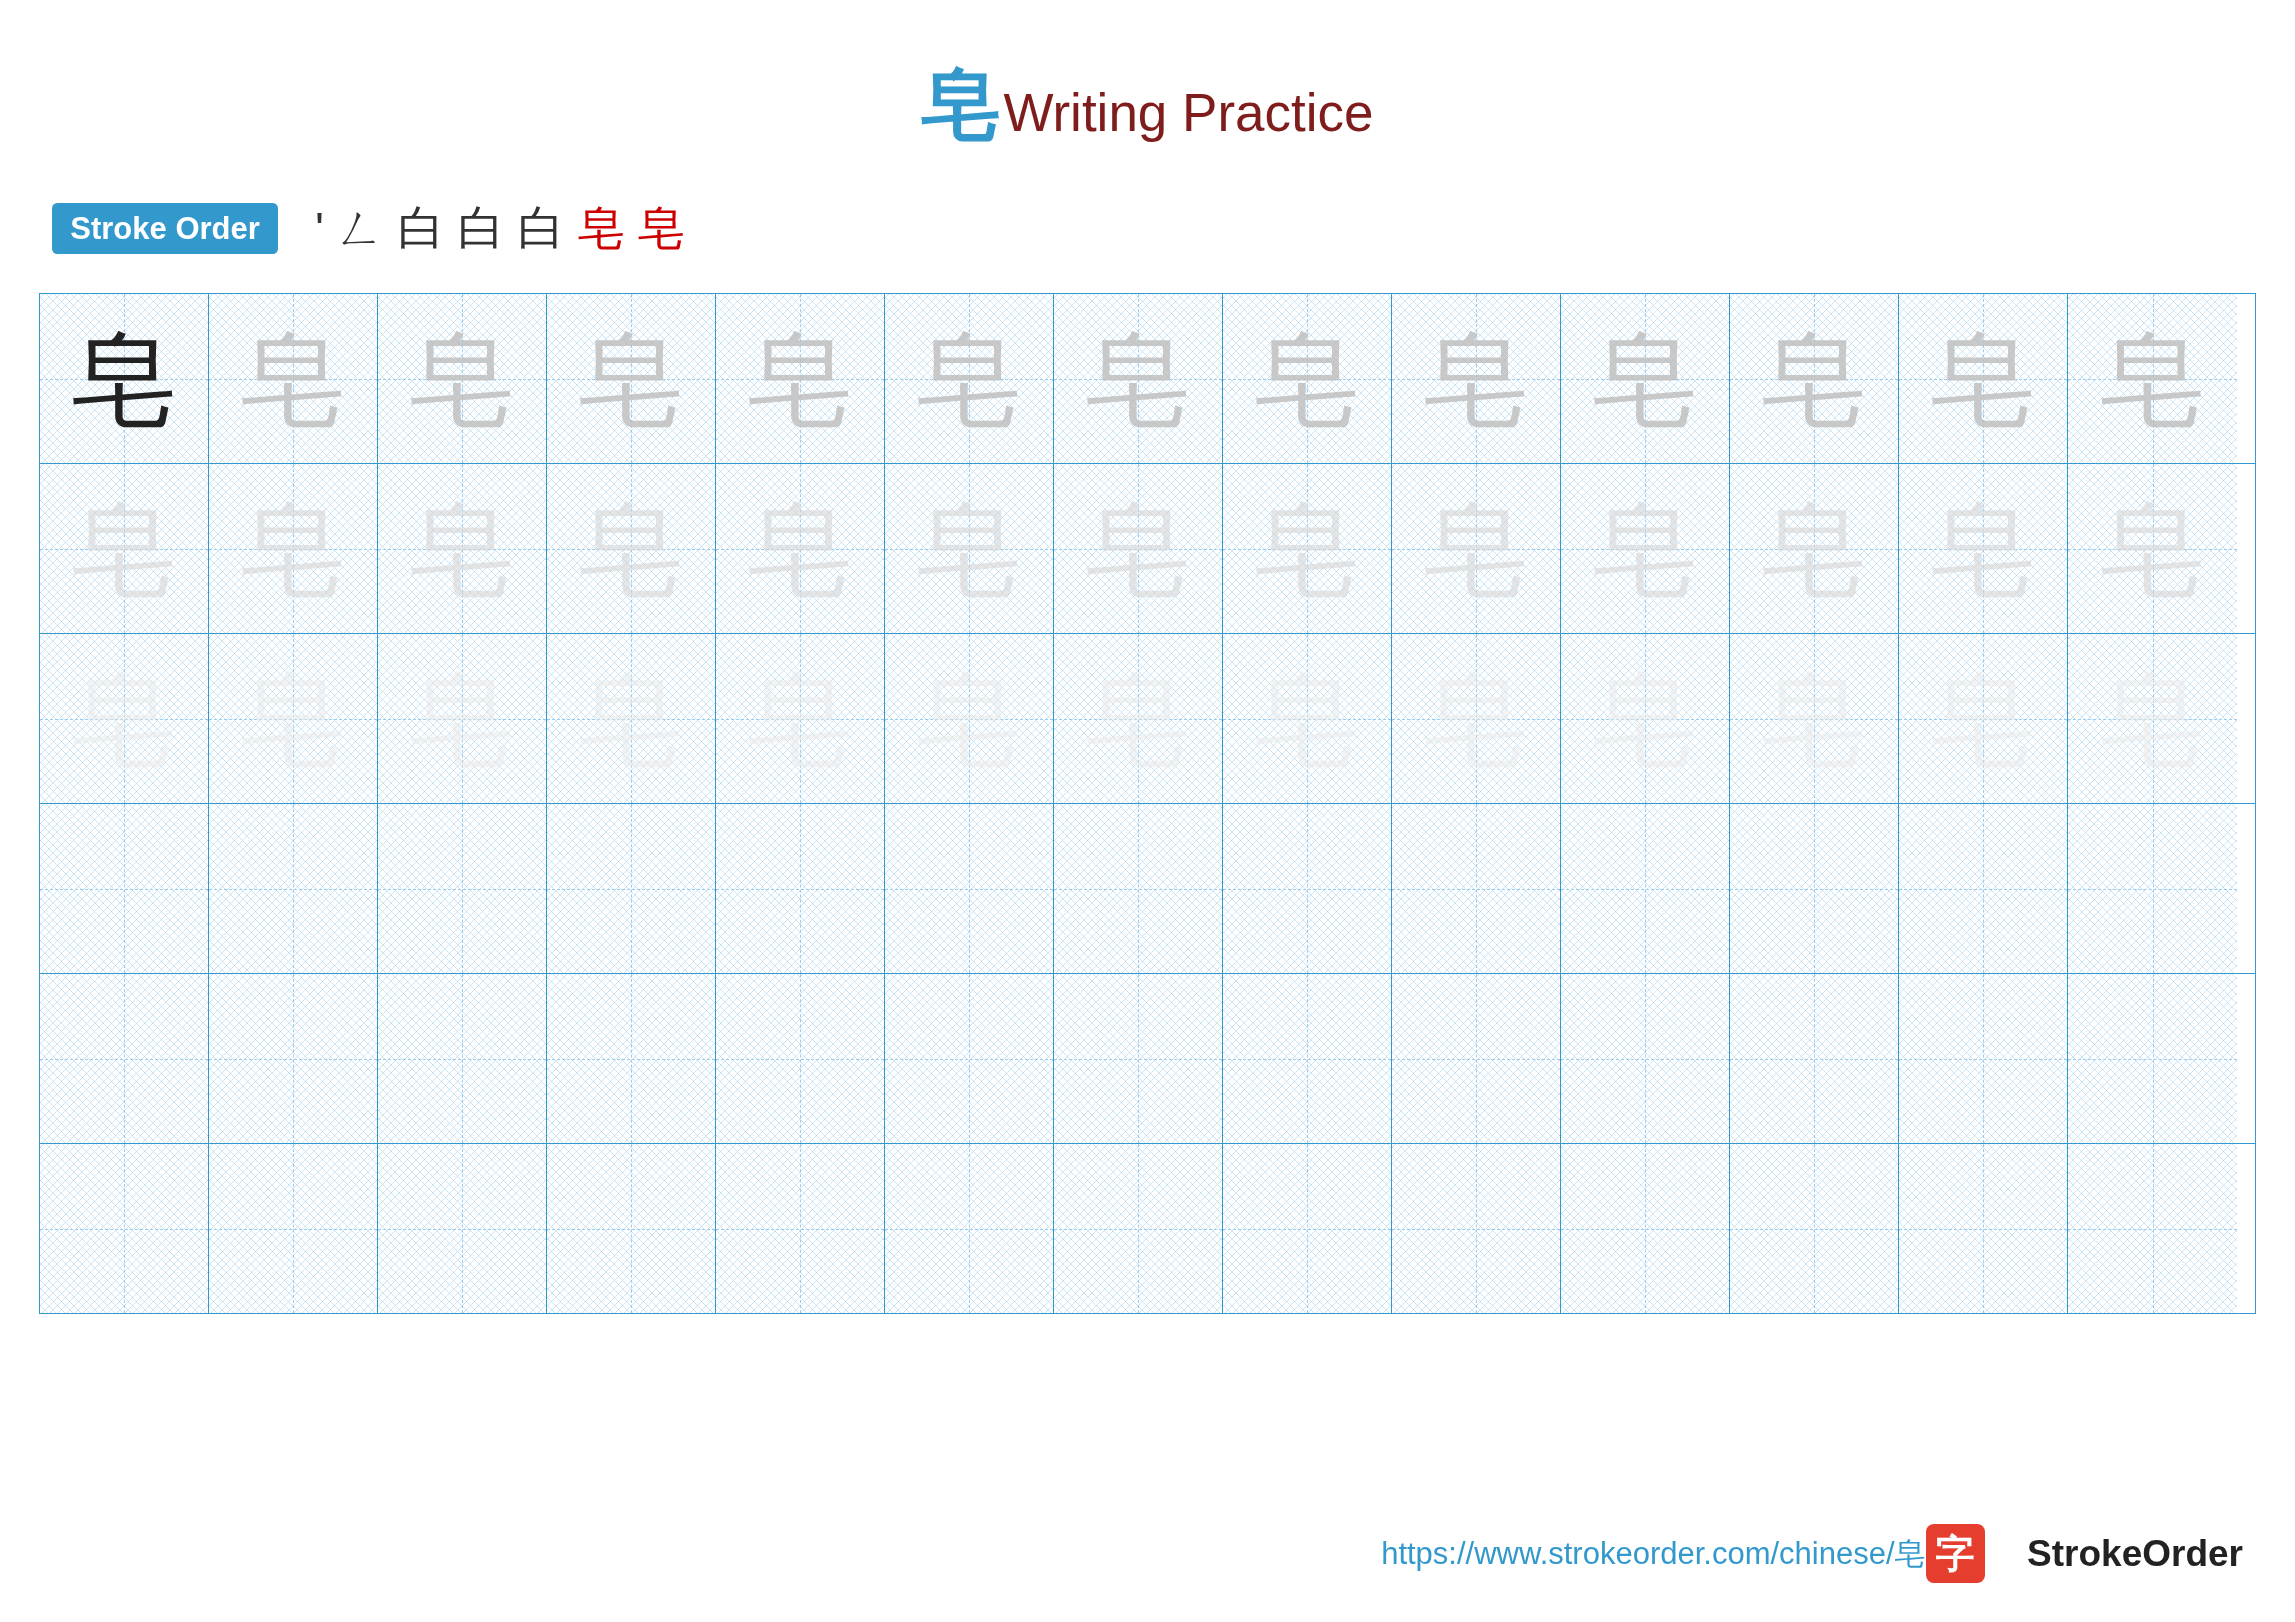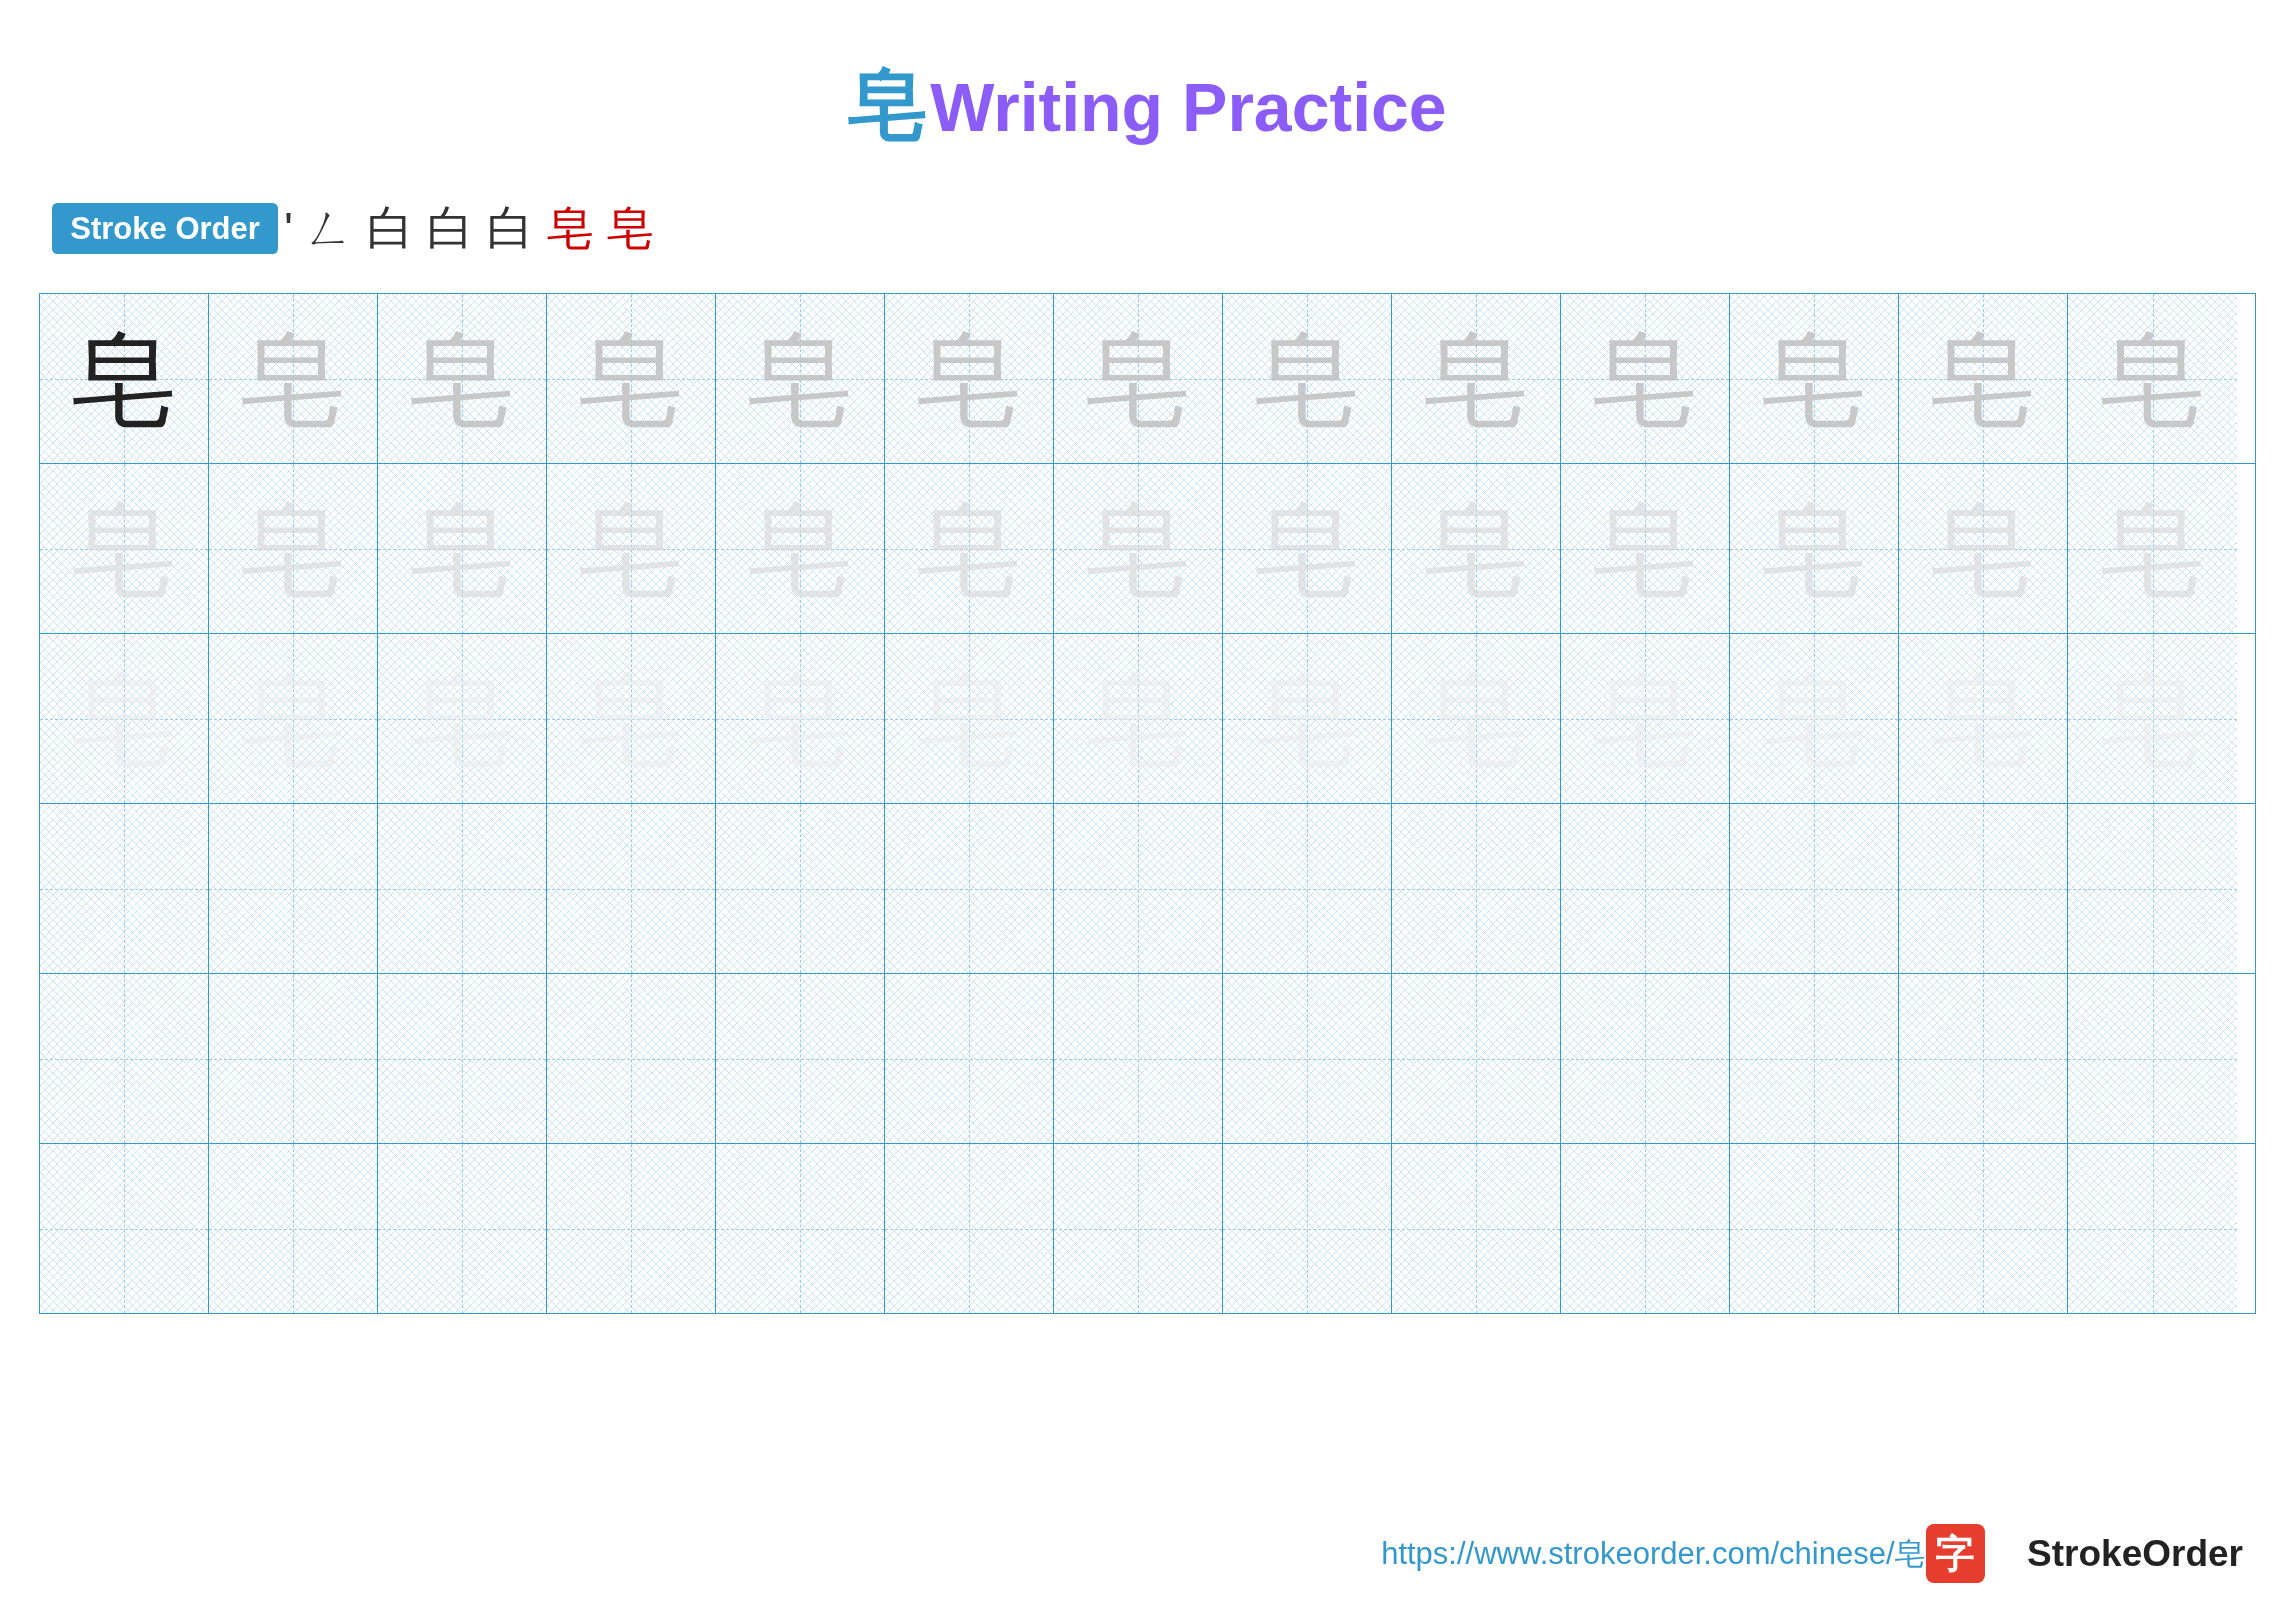--- a/index.html
+++ b/index.html
@@ -18,31 +18,31 @@
       margin-bottom: 39px;
     }
 
     .page-title span.chinese-char {
       color: #3399cc;
       font-size: 79px;
       font-weight: bold;
     }
 
     .page-title span.english-text {
-      color: #8b5cf6;
-      font-size: 68px;
-      font-weight: bold;
+      color: #7f1d1d;
+      font-size: 53px;
+      font-weight: normal;
     }
 
     .stroke-order-row {
       display: flex;
       align-items: center;
       padding-left: 52px;
       margin-bottom: 33px;
-      gap: 6px;
+      gap: 37px;
     }
 
     .stroke-order-badge {
       background-color: #3399cc;
       color: white;
       font-size: 31px;
       font-weight: bold;
       padding: 7.9px 18.3px;
       border-radius: 5.2px;
     }

